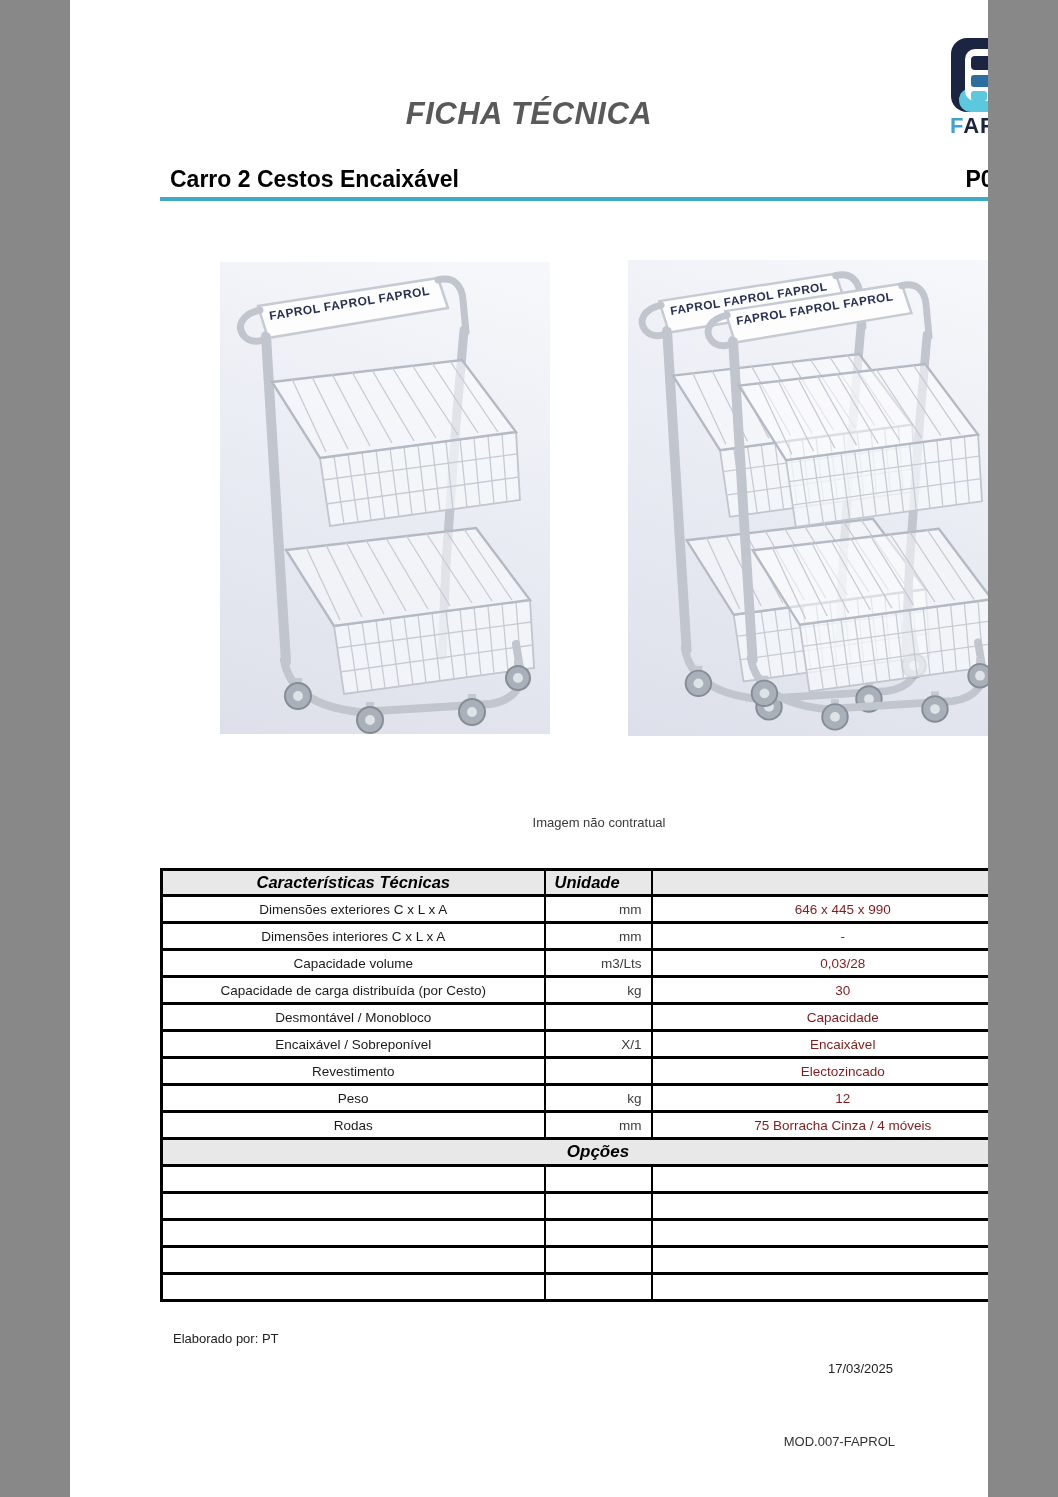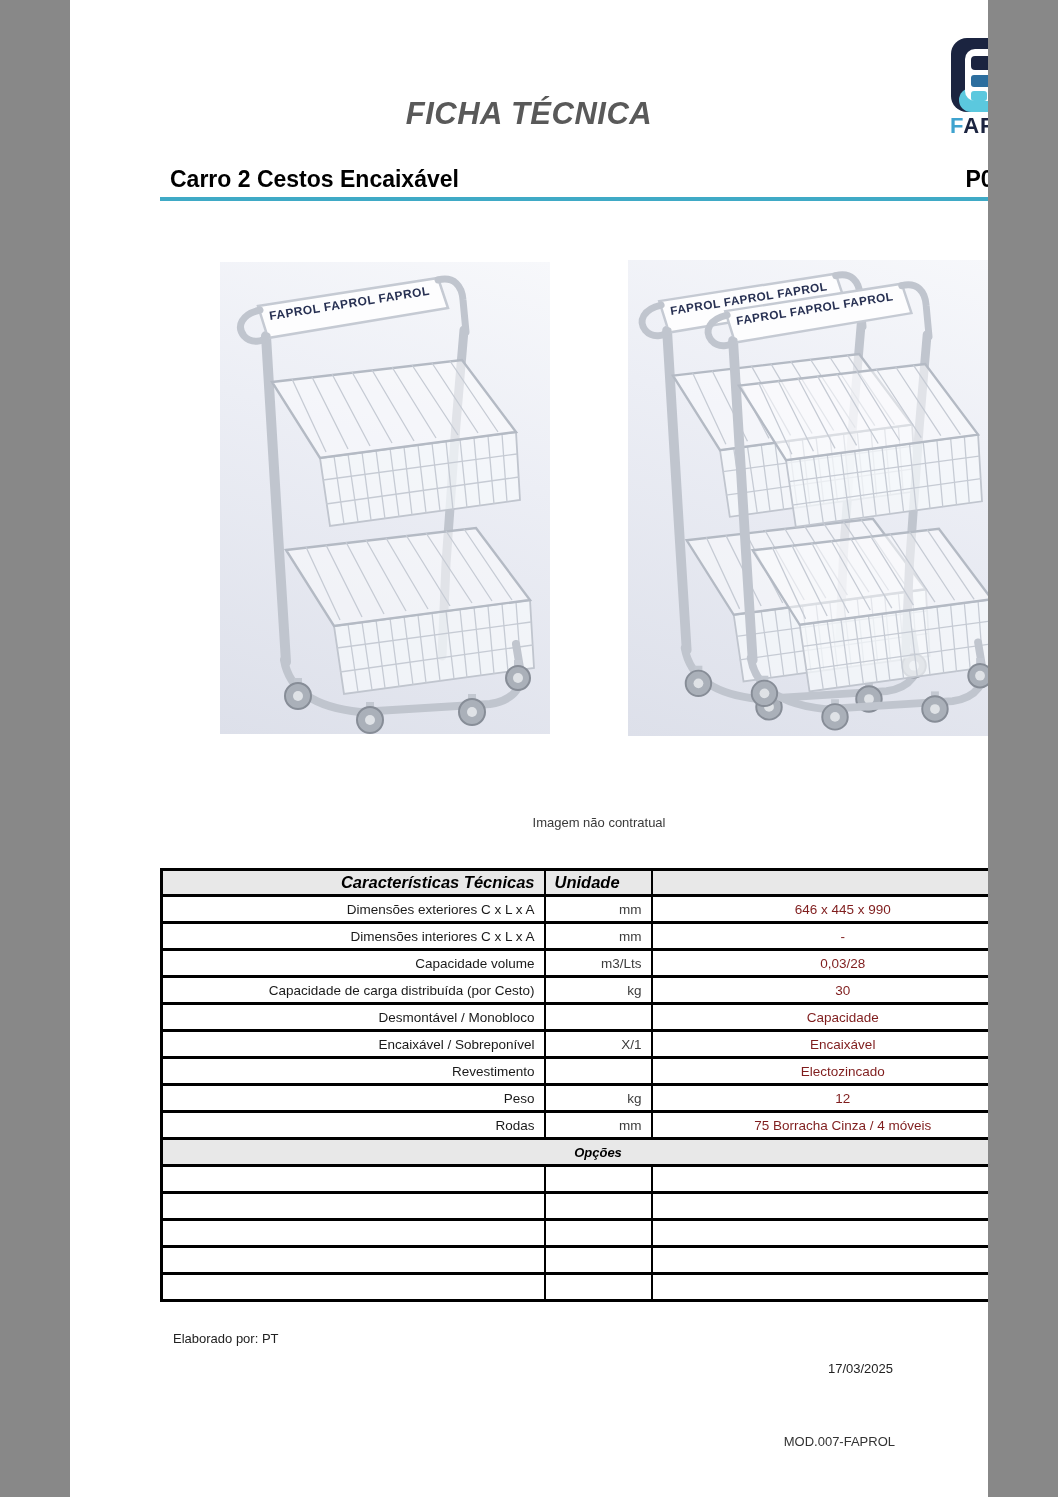--- a/index.html
+++ b/index.html
@@ -54,26 +54,26 @@
     border:3px solid #000; font-size:13.5px; color:#1a1a1a;
   }
   .spec-table td{
     border:2px solid #000; border-top-width:3px; border-bottom-width:3px;
     height:27px; padding:0 9px; overflow:hidden; white-space:nowrap;
   }
   .spec-table tr.hdr td{
     background:var(--table-header-bg); font-weight:bold; font-style:italic;
     font-size:16.5px; color:#000; height:26px;
   }
-  .cell-label{text-align:right;}
+  .cell-label{text-align:center;}
   .cell-unit{text-align:right; color:#3c3c3c;}
   .cell-value{text-align:center; color:#7f1d1d;}
   .options-row td{
     background:var(--table-header-bg); font-weight:bold; font-style:italic;
-    font-size:13px; color:#000; text-align:center;
+    font-size:17px; color:#000; text-align:center;
   }
   
   .foot-left{position:absolute; left:103px; top:1331px; font-size:13px; color:#222;}
   .foot-date{position:absolute; right:95px; top:1331px; font-size:13px; color:#222;margin-top:30px;}
   .foot-mod{position:absolute; right:93px; top:1434px; font-size:13px; color:#333;}
   
   .tube{stroke:#c0c5ce; fill:none; stroke-linecap:round;}
   .wire{stroke:#c6cbd4; stroke-width:1.3; fill:none;}
   .rim{stroke:#b4bac4; stroke-width:2.4; fill:rgba(252,252,254,.55);}
   .face{stroke:#c0c5ce; stroke-width:1.8; fill:rgba(246,248,251,.75);}

